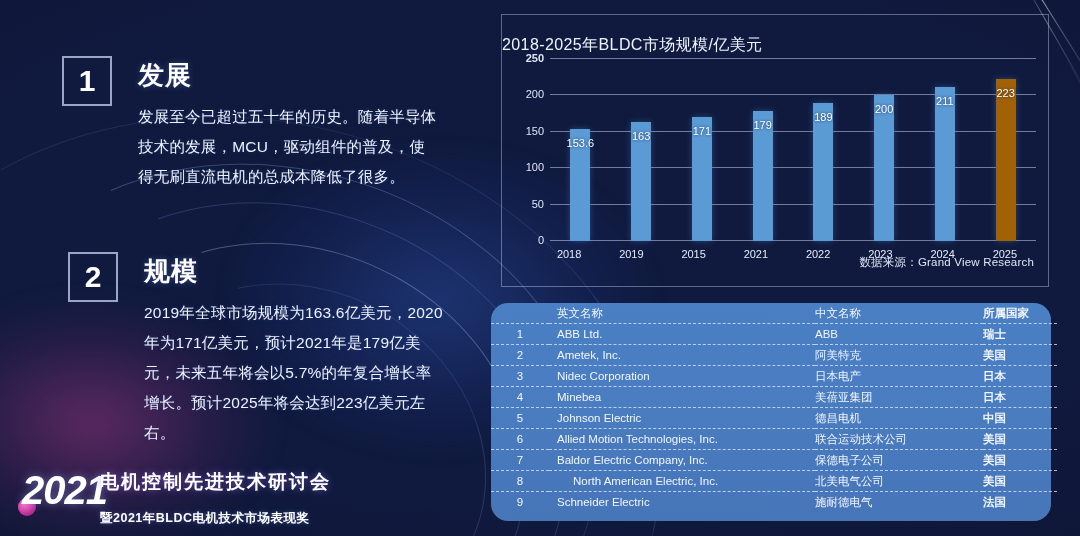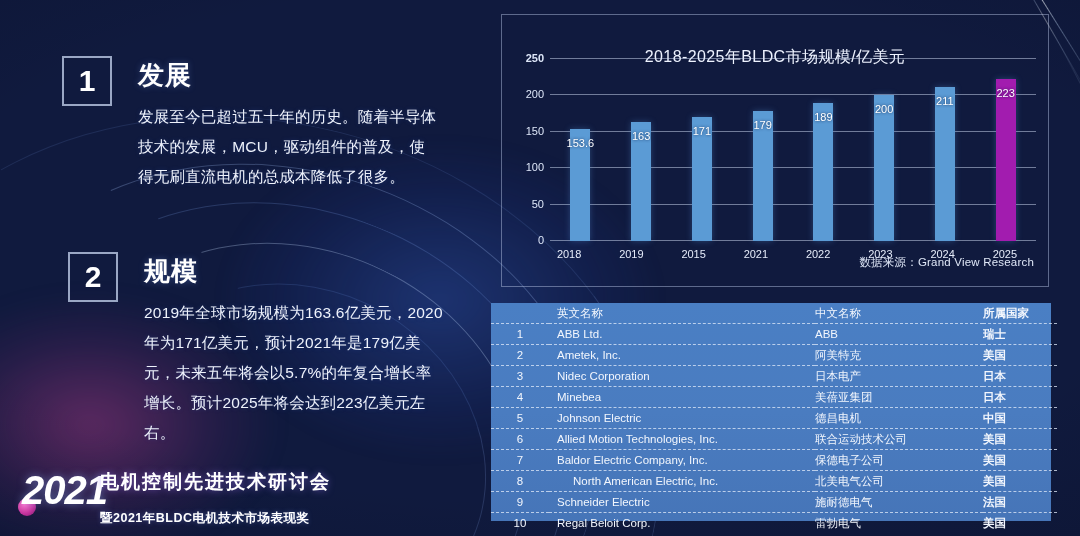--- a/index.html
+++ b/index.html
@@ -99,22 +99,22 @@
     text-shadow:0 0 5px rgba(120,150,255,0.4);
   }
 
   
   #chart-panel{
     position:absolute;left:501px;top:14px;width:548px;height:273px;
     border:1px solid rgba(190,205,235,0.45);
     box-sizing:border-box;
   }
   .chart-title{
-    position:absolute;left:0;right:0;top:20px;text-align:center;
-    color:#eef3ff;font-size:16px;letter-spacing:0.4px;margin-top:12px;
+    position:absolute;left:0;right:0;top:20px;
+    color:#eef3ff;font-size:16px;letter-spacing:0.4px;
   }
   .plot{position:absolute;left:48px;top:44px;right:12px;bottom:45px;}
   .gridline{position:absolute;left:0;right:0;height:1px;background:rgba(210,222,245,0.50);}
   .ytick{
     position:absolute;right:100%;margin-right:6px;
     transform:translateY(-50%);
     color:#dde6f8;font-size:11px;white-space:nowrap;
   }
   .bars{position:absolute;left:0;right:0;bottom:0;top:0;display:flex;align-items:flex-end;}
   .bar-slot{flex:1;height:100%;position:relative;display:flex;justify-content:center;align-items:flex-end;}
@@ -131,20 +131,21 @@
   .xlabel{flex:1;text-align:center;color:#e6ecfa;font-size:11px;}
   .chart-source{
     position:absolute;right:14px;bottom:16px;
     color:#dfe7f7;font-size:11.5px;letter-spacing:0.2px;
   }
 
   
   #table-panel{
     position:absolute;left:491px;top:303px;width:560px;height:218px;
     background:linear-gradient(180deg,#4a7fc4 0%,#4a7cc0 50%,#4675b8 100%);
+    border-radius:17px;
   }
   table{width:100%;border-collapse:collapse;table-layout:fixed;}
   th,td{
     padding:0;height:20px;
     color:#f2f6fd;font-size:11.5px;font-weight:normal;
     border-bottom:1px dashed rgba(225,235,250,0.75);
     text-align:left;vertical-align:middle;
     white-space:nowrap;overflow:hidden;
   }
   th{font-weight:normal;}
@@ -256,21 +257,21 @@
           <div class="bar" style="height: 80%; background: rgb(91, 155, 213);">
             <div class="bar-label">200</div>
           </div>
         </div>
         <div class="bar-slot">
           <div class="bar" style="height: 84.4%; background: rgb(91, 155, 213);">
             <div class="bar-label">211</div>
           </div>
         </div>
         <div class="bar-slot">
-          <div class="bar" style="height: 89.2%; background: #a21caf; text-align: right;">
+          <div class="bar" style="height: 89.2%; background: #a16207; text-align: right;">
             <div class="bar-label">223</div>
           </div>
         </div>
       </div>
   </div>
 
   <div class="xlabels" id="xlabels">
       <div class="xlabel">2018</div>
       <div class="xlabel">2019</div>
       <div class="xlabel">2015</div>
@@ -341,21 +342,15 @@
           <td class="col-en indent">North American Electric, Inc.</td>
           <td class="col-cn">北美电气公司</td>
           <td class="col-country">美国</td>
         </tr>
         <tr>
           <td class="col-idx">9</td>
           <td class="col-en">Schneider Electric</td>
           <td class="col-cn">施耐德电气</td>
           <td class="col-country">法国</td>
         </tr>
-        <tr>
-          <td class="col-idx">10</td>
-          <td class="col-en">Regal Beloit Corp.</td>
-          <td class="col-cn">雷勃电气</td>
-          <td class="col-country">美国</td>
-        </tr>
       </tbody>
   </table>
 </div>
 
 </body></html>

